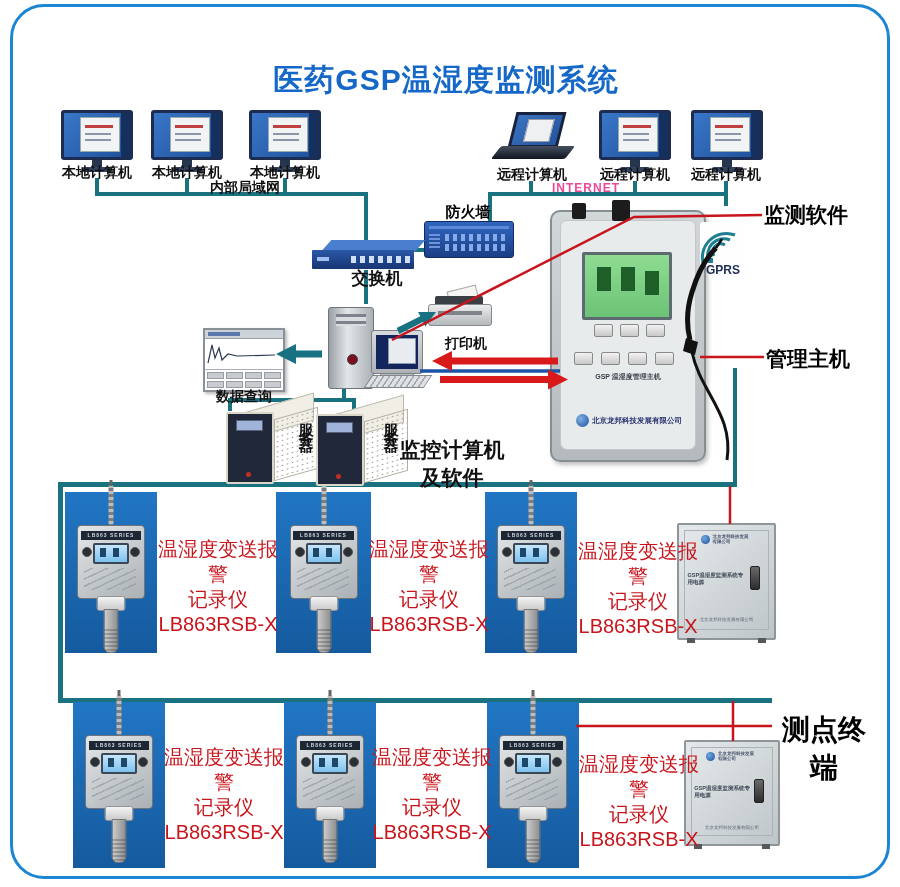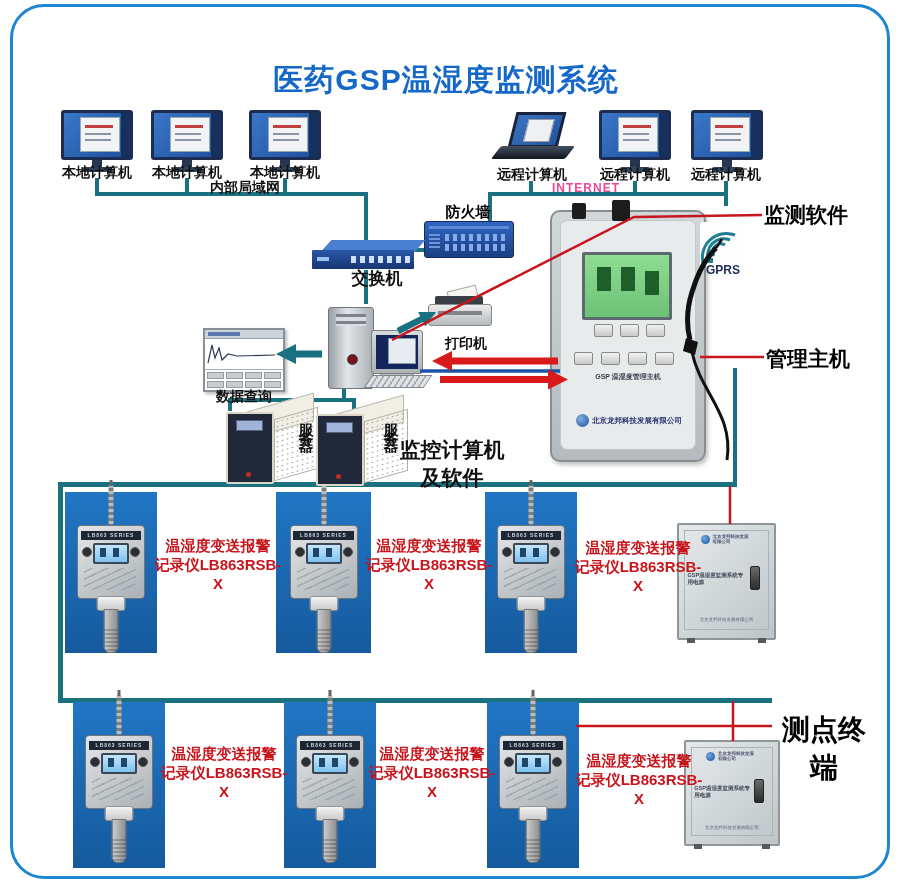--- a/index.html
+++ b/index.html
@@ -105,21 +105,21 @@
   .s-ant::before{content:"";position:absolute;left:1px;top:-5px;width:3px;height:6px;background:#666;}
   .s-body{position:absolute;left:50%;transform:translateX(-50%);top:33px;width:66px;height:72px;background:linear-gradient(145deg,#e4e7e9,#aab0b4);border:1px solid #6f757a;border-radius:4px;}
   .s-hd{position:absolute;left:4%;top:5px;width:92%;height:9px;background:#1d2633;color:#cdd5e2;font-size:5px;font-weight:bold;text-align:center;line-height:9px;letter-spacing:1px;overflow:hidden;}
   .s-b{position:absolute;top:21px;width:8px;height:8px;border-radius:50%;background:#2a2f36;border:1px solid #555;}
   .s-lcd{position:absolute;left:50%;transform:translateX(-50%);top:17px;width:32px;height:17px;background:linear-gradient(#c4e6fb,#7ec2ef);border:2px solid #3a4754;border-radius:2px;}
   .s-lcd::before{content:"";position:absolute;left:5px;top:3px;width:6px;height:9px;background:#1d4668;box-shadow:13px 0 0 #1d4668;}
   .s-diag{position:absolute;left:6px;top:42px;width:52px;height:22px;background:repeating-linear-gradient(-25deg,transparent 0 5px,#969ea4 5px 6.5px);opacity:.7;}
   .s-col{position:absolute;left:50%;transform:translateX(-50%);top:104px;width:27px;height:13px;background:linear-gradient(#f4f4f4,#cacaca);border:1px solid #949494;border-radius:3px;}
   .s-prb{position:absolute;left:50%;transform:translateX(-50%);top:117px;width:13px;height:42px;background:linear-gradient(90deg,#cccccc,#8f8f8f);border:1px solid #777;border-radius:0 0 6px 6px;}
   .s-prb::after{content:"";position:absolute;left:0;bottom:0;width:100%;height:55%;background:repeating-linear-gradient(#00000033 0 2px,transparent 2px 4px);}
-  .sens-lbl{position:absolute;width:132px;text-align:center;color:#c8151c;font-weight:bold;font-size:15px;line-height:1.25;z-index:7;}
+  .sens-lbl{position:absolute;width:132px;text-align:center;color:#c8151c;font-weight:normal;font-size:20px;line-height:1.25;z-index:7;}
 
   
   .cab{background:linear-gradient(135deg,#e5e9eb,#bec5c8);border:2px solid #8e9699;border-radius:2px;}
   .cab-inner{position:absolute;left:5px;top:5px;right:5px;bottom:8px;border:1px solid #abb3b6;}
   .cab-logo{position:absolute;left:50%;top:9px;transform:translateX(-50%);display:flex;align-items:center;gap:3px;}
   .cab-globe{width:9px;height:9px;border-radius:50%;background:radial-gradient(circle at 35% 35%,#6fa8e0,#1d4f9a);flex:0 0 auto;}
   .cab-logotext{font-size:4.5px;line-height:1.2;color:#4a5570;width:40px;font-weight:bold;}
   .cab-mid{position:absolute;left:9%;top:42%;width:62%;font-size:5.5px;color:#3c4654;font-weight:bold;}
   .cab-handle{position:absolute;right:15%;top:36%;width:8px;height:22px;background:linear-gradient(#6a6a6a,#2c2c2c);border:1px solid #222;border-radius:2px;}
   .cab-bot{position:absolute;left:12%;bottom:13%;width:76%;font-size:4.5px;color:#5d6775;text-align:center;line-height:1.3;}

